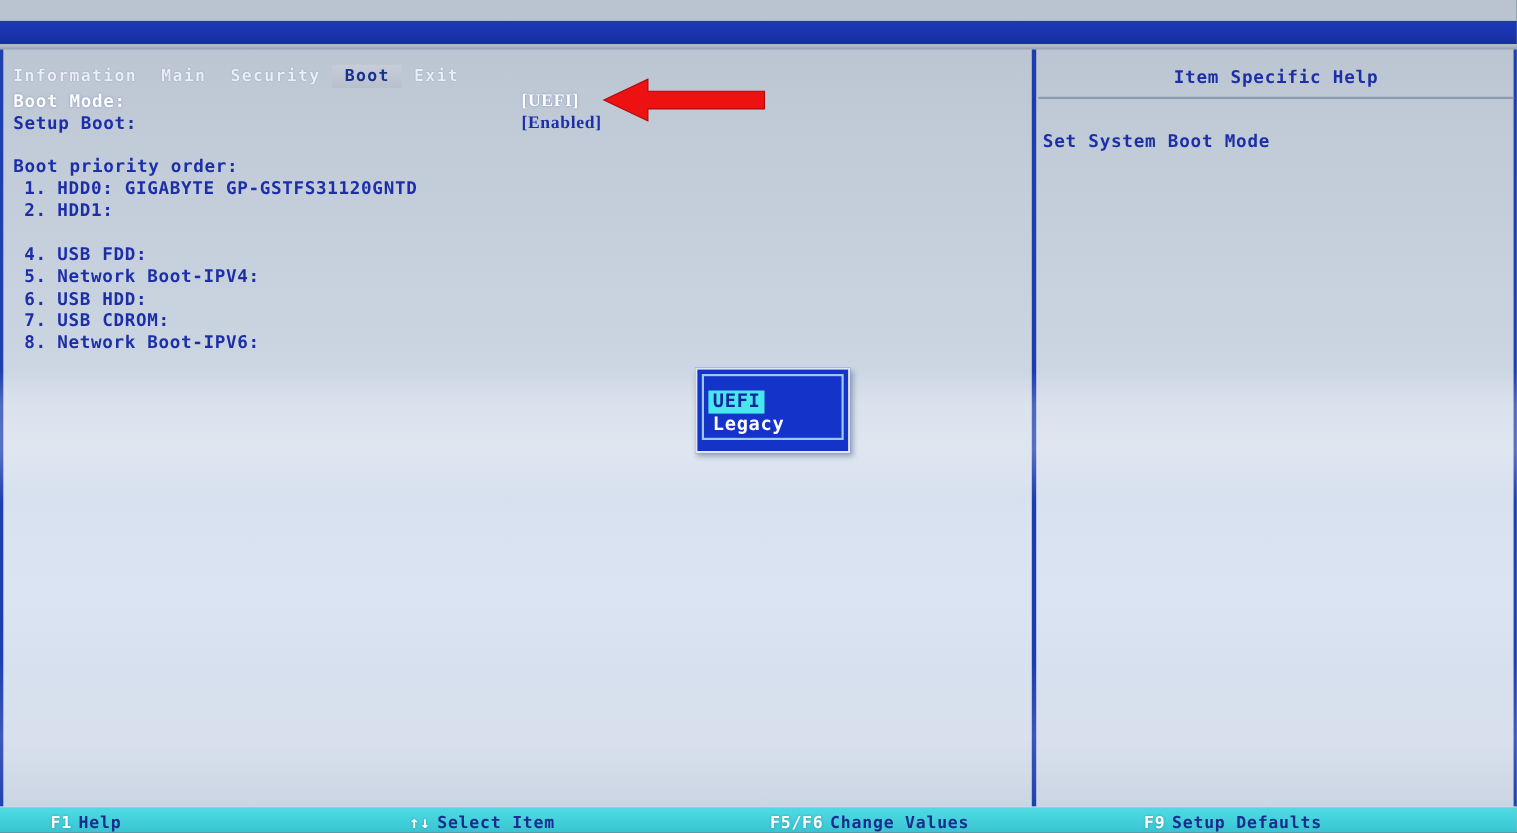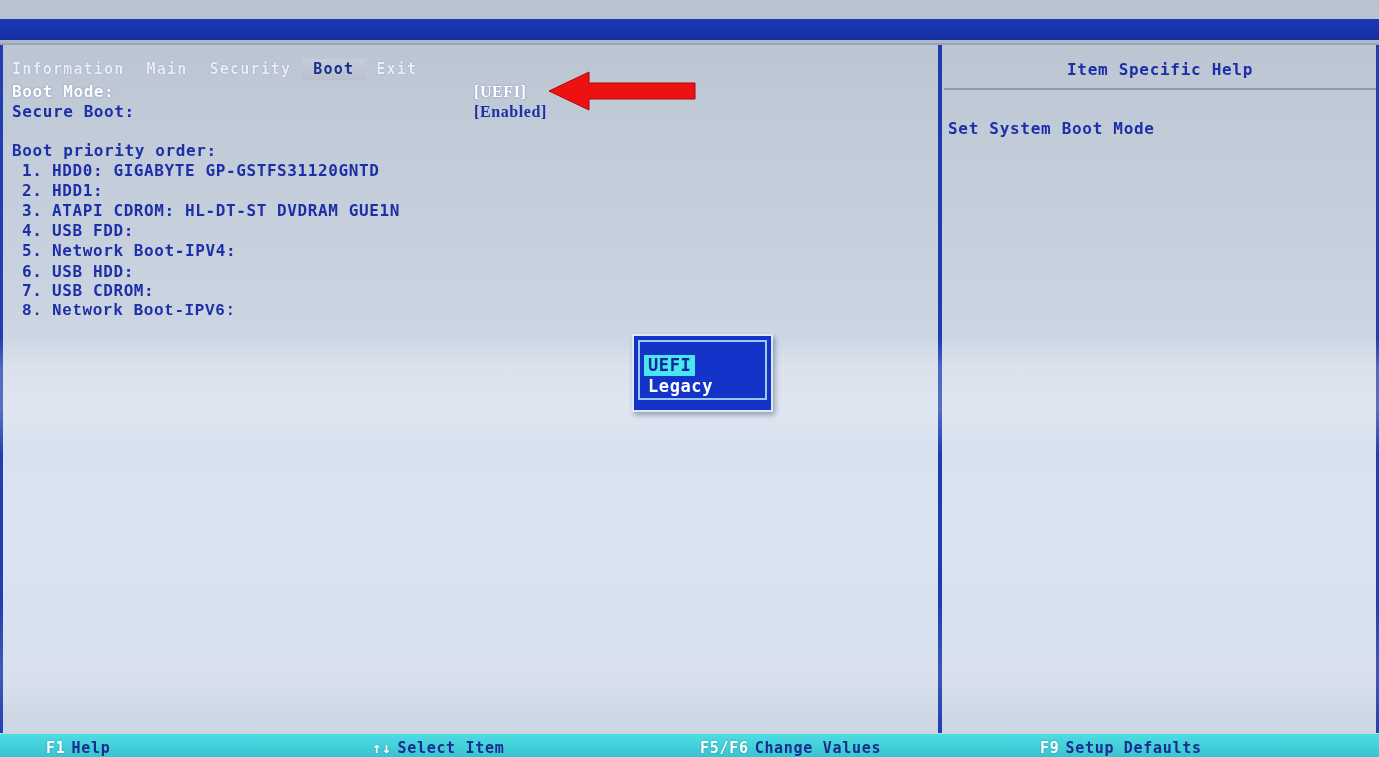--- a/index.html
+++ b/index.html
@@ -272,48 +272,45 @@
   <div id="divider"></div>
 
   <div id="content">
 
     <div class="row" style="top:34px;">
       <span class="lbl sel">Boot Mode:</span>
       <span class="val sel">[UEFI]</span>
     </div>
 
     <div class="row" style="top:54px;">
-      <span class="lbl">Secure Boot:</span>
+      <span class="lbl">Setup Boot:</span>
       <span class="val">[Enabled]</span>
     </div>
 
     <div id="list-head">Boot priority order:</div>
 
     <div class="boot-item" style="top:113px;">
       <span class="boot-num">1.</span><span>HDD0: GIGABYTE GP-GSTFS31120GNTD</span>
     </div>
     <div class="boot-item" style="top:133px;">
       <span class="boot-num">2.</span><span>HDD1:</span>
     </div>
-    <div class="boot-item" style="top:153px;">
-      <span class="boot-num">3.</span><span>ATAPI CDROM: HL-DT-ST DVDRAM GUE1N</span>
-    </div>
     <div class="boot-item" style="top:173px;">
       <span class="boot-num">4.</span><span>USB FDD:</span>
     </div>
     <div class="boot-item" style="top:193px;">
       <span class="boot-num">5.</span><span>Network Boot-IPV4:</span>
     </div>
     <div class="boot-item" style="top:214px;">
       <span class="boot-num">6.</span><span>USB HDD:</span>
     </div>
     <div class="boot-item" style="top:233px;">
       <span class="boot-num">7.</span><span>USB CDROM:</span>
     </div>
-    <div class="boot-item" style="top:253px;font-family:Liberation Mono, monospace;">
+    <div class="boot-item" style="top:253px;">
       <span class="boot-num">8.</span><span>Network Boot-IPV6:</span>
     </div>
 
   </div>
 
   <div id="glare"></div>
   <div id="glare2"></div>
 
   <div id="help">
     <div id="help-title">Item Specific Help</div>

